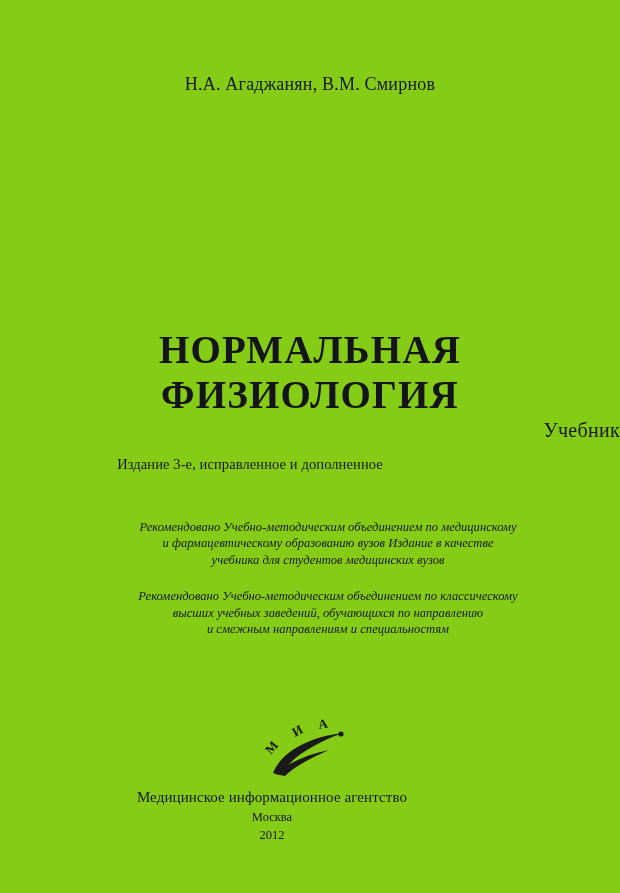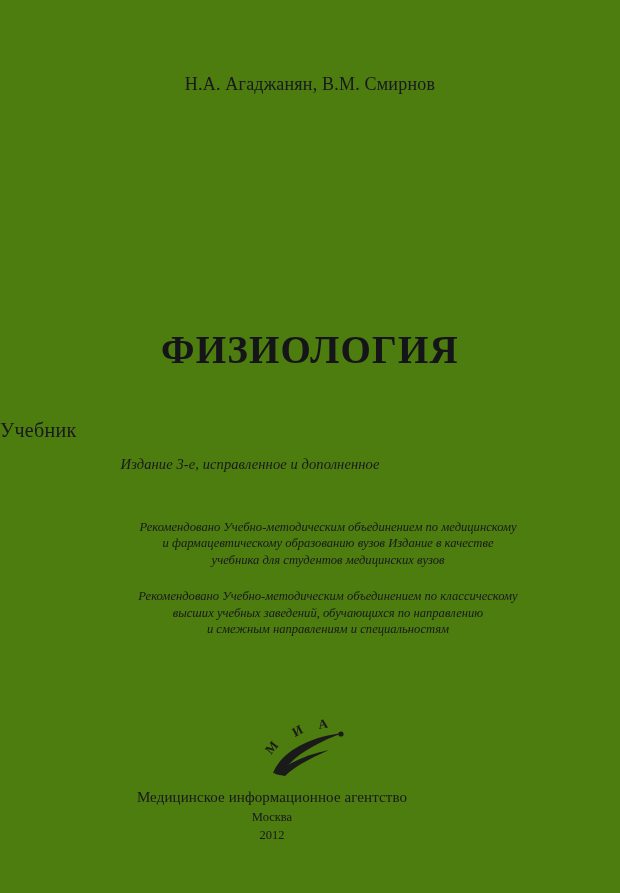--- a/index.html
+++ b/index.html
@@ -5,21 +5,21 @@
   html, body {
     margin: 0;
     padding: 0;
     background: #ffffff;
   }
   .page {
     position: relative;
     width: 620px;
     height: 893px;
     margin: 0 auto;
-    background: #4d7c0f;
+    background: #84cc16;
     font-family: "Liberation Serif", "DejaVu Serif", serif;
     color: #1a1a1f;
     overflow: hidden;
   }
 
   
   .authors {
     position: absolute;
     top: 74px;
     left: 0;
@@ -46,33 +46,32 @@
     letter-spacing: 1.2px;
     color: #141419;
   }
 
   
   .subtitle {
     position: absolute;
     top: 419px;
     left: 0;
     width: 620px;
-    text-align: left;
+    text-align: right;
     font-size: 20px;
     color: #18181d;
     letter-spacing: 0.3px;
   }
   .edition {
     position: absolute;
     top: 456px;
     left: 0;
     width: 500px;
     text-align: center;
     font-size: 14.5px;
-    font-style: italic;
     color: #18181d;
     letter-spacing: 0.1px;
   }
 
   
   .recommendations {
     position: absolute;
     top: 519px;
     left: 0;
     width: 620px;
@@ -134,20 +133,21 @@
   }
 </style>
 </head>
 <body>
 
 <div class="page">
 
   <div class="authors">Н.А. Агаджанян, В.М. Смирнов</div>
 
   <div class="title-block">
+    <div class="title-line">НОРМАЛЬНАЯ</div>
     <div class="title-line">ФИЗИОЛОГИЯ</div>
   </div>
 
   <div class="subtitle">Учебник</div>
 
   <div class="edition">Издание 3-е, исправленное и дополненное</div>
 
   <div class="recommendations">
     <div class="rec-block">
       <div class="rec-line">Рекомендовано Учебно-методическим объединением по медицинскому</div>

